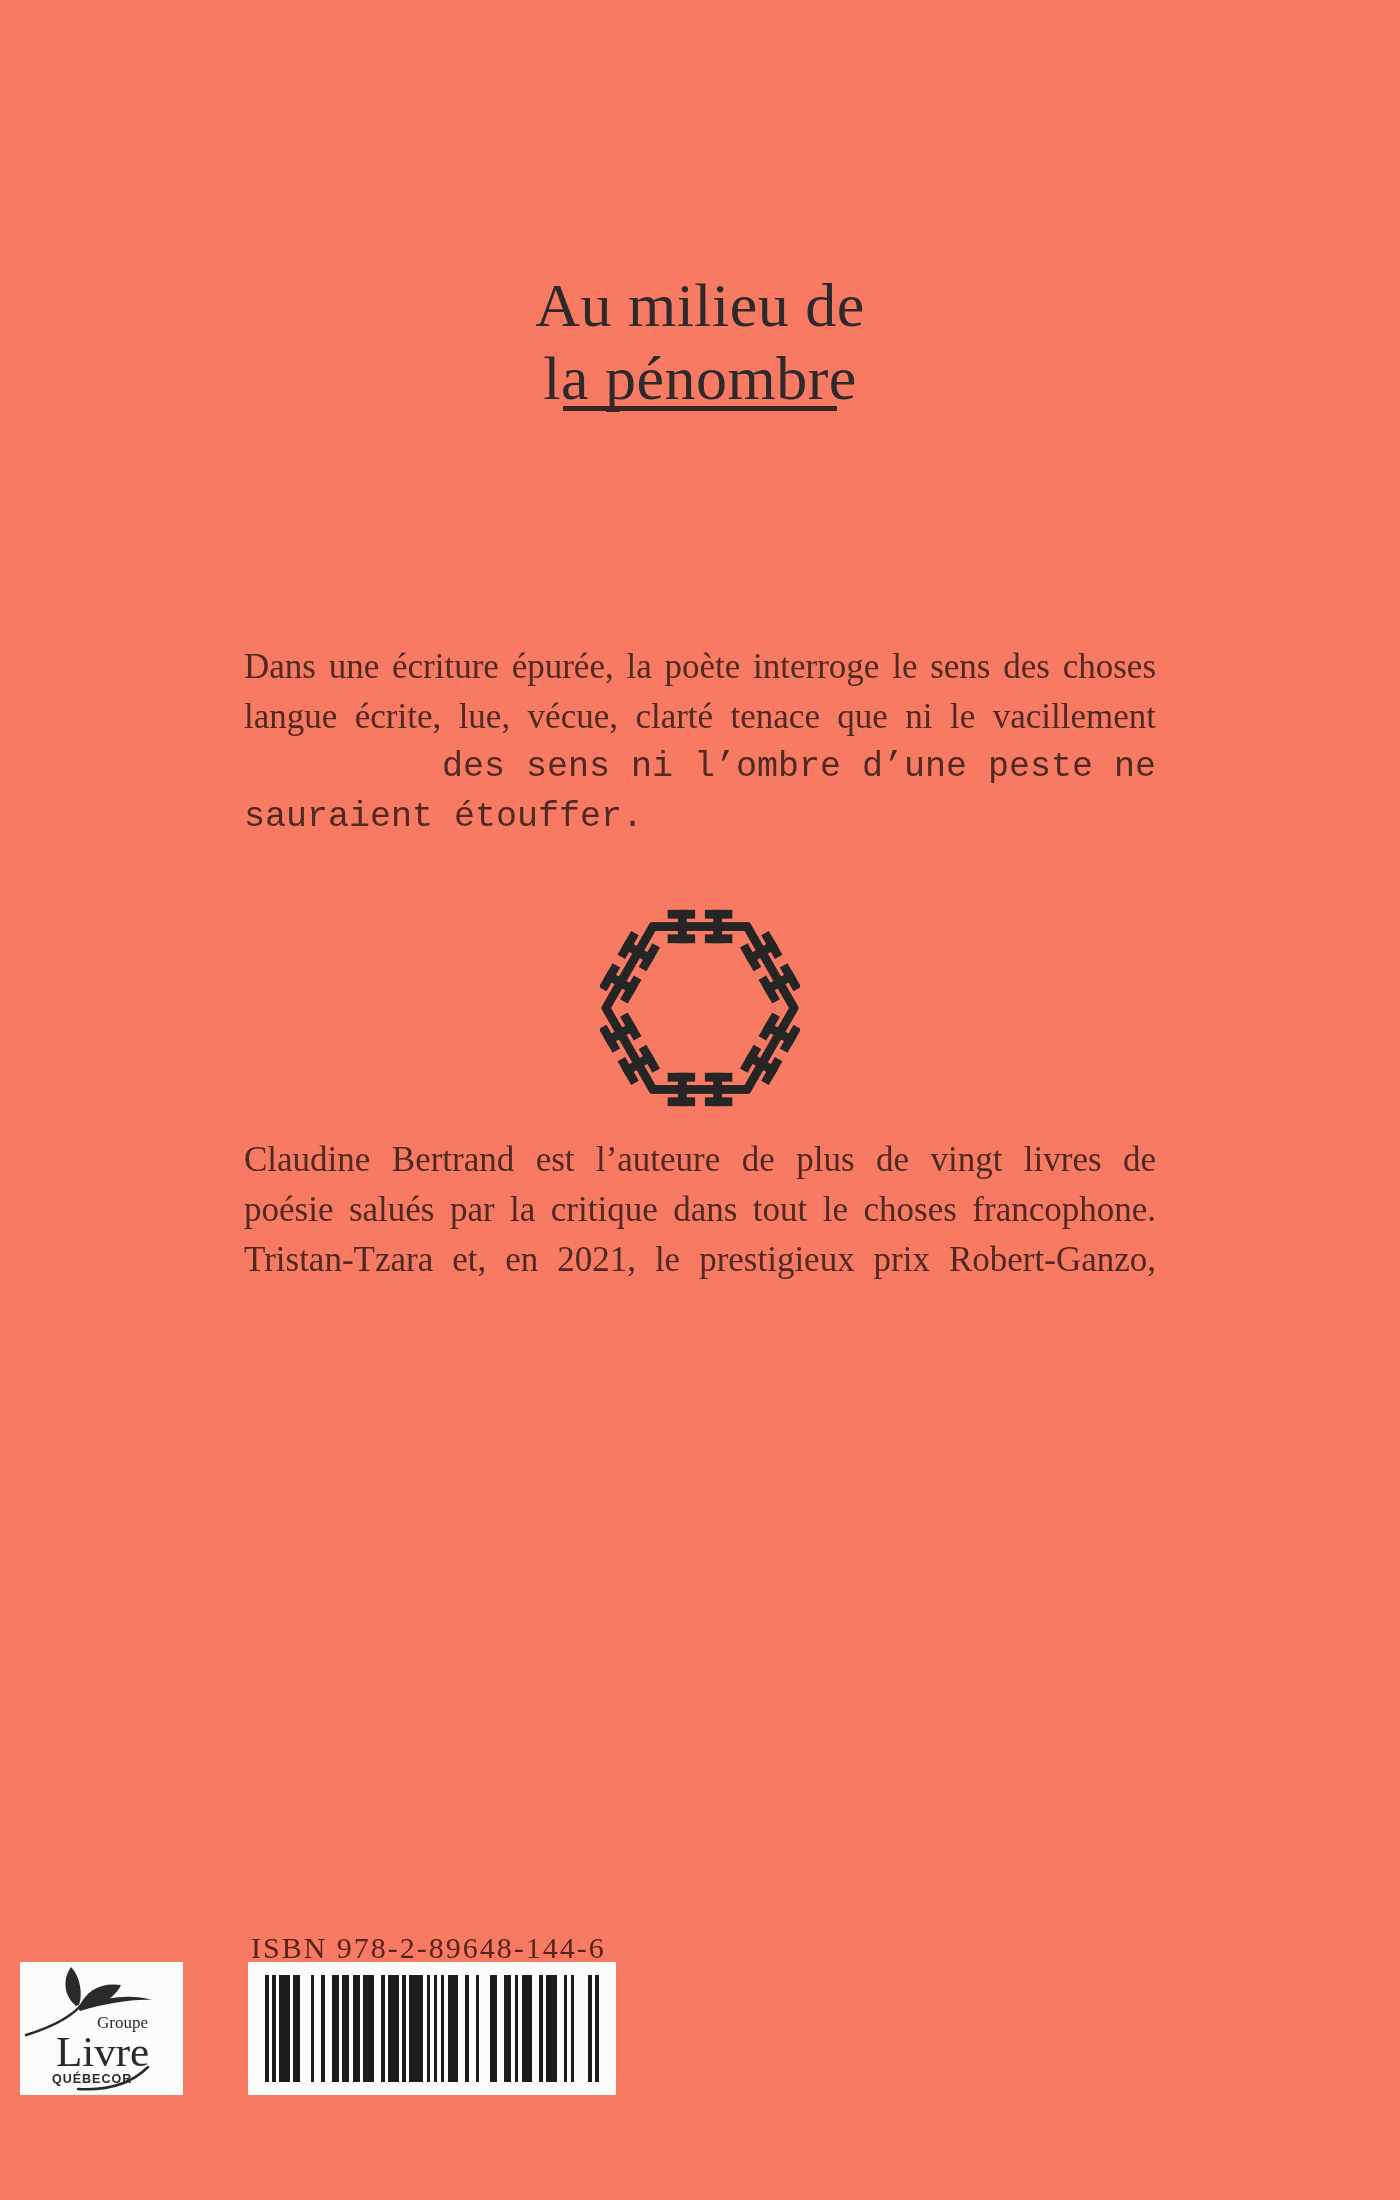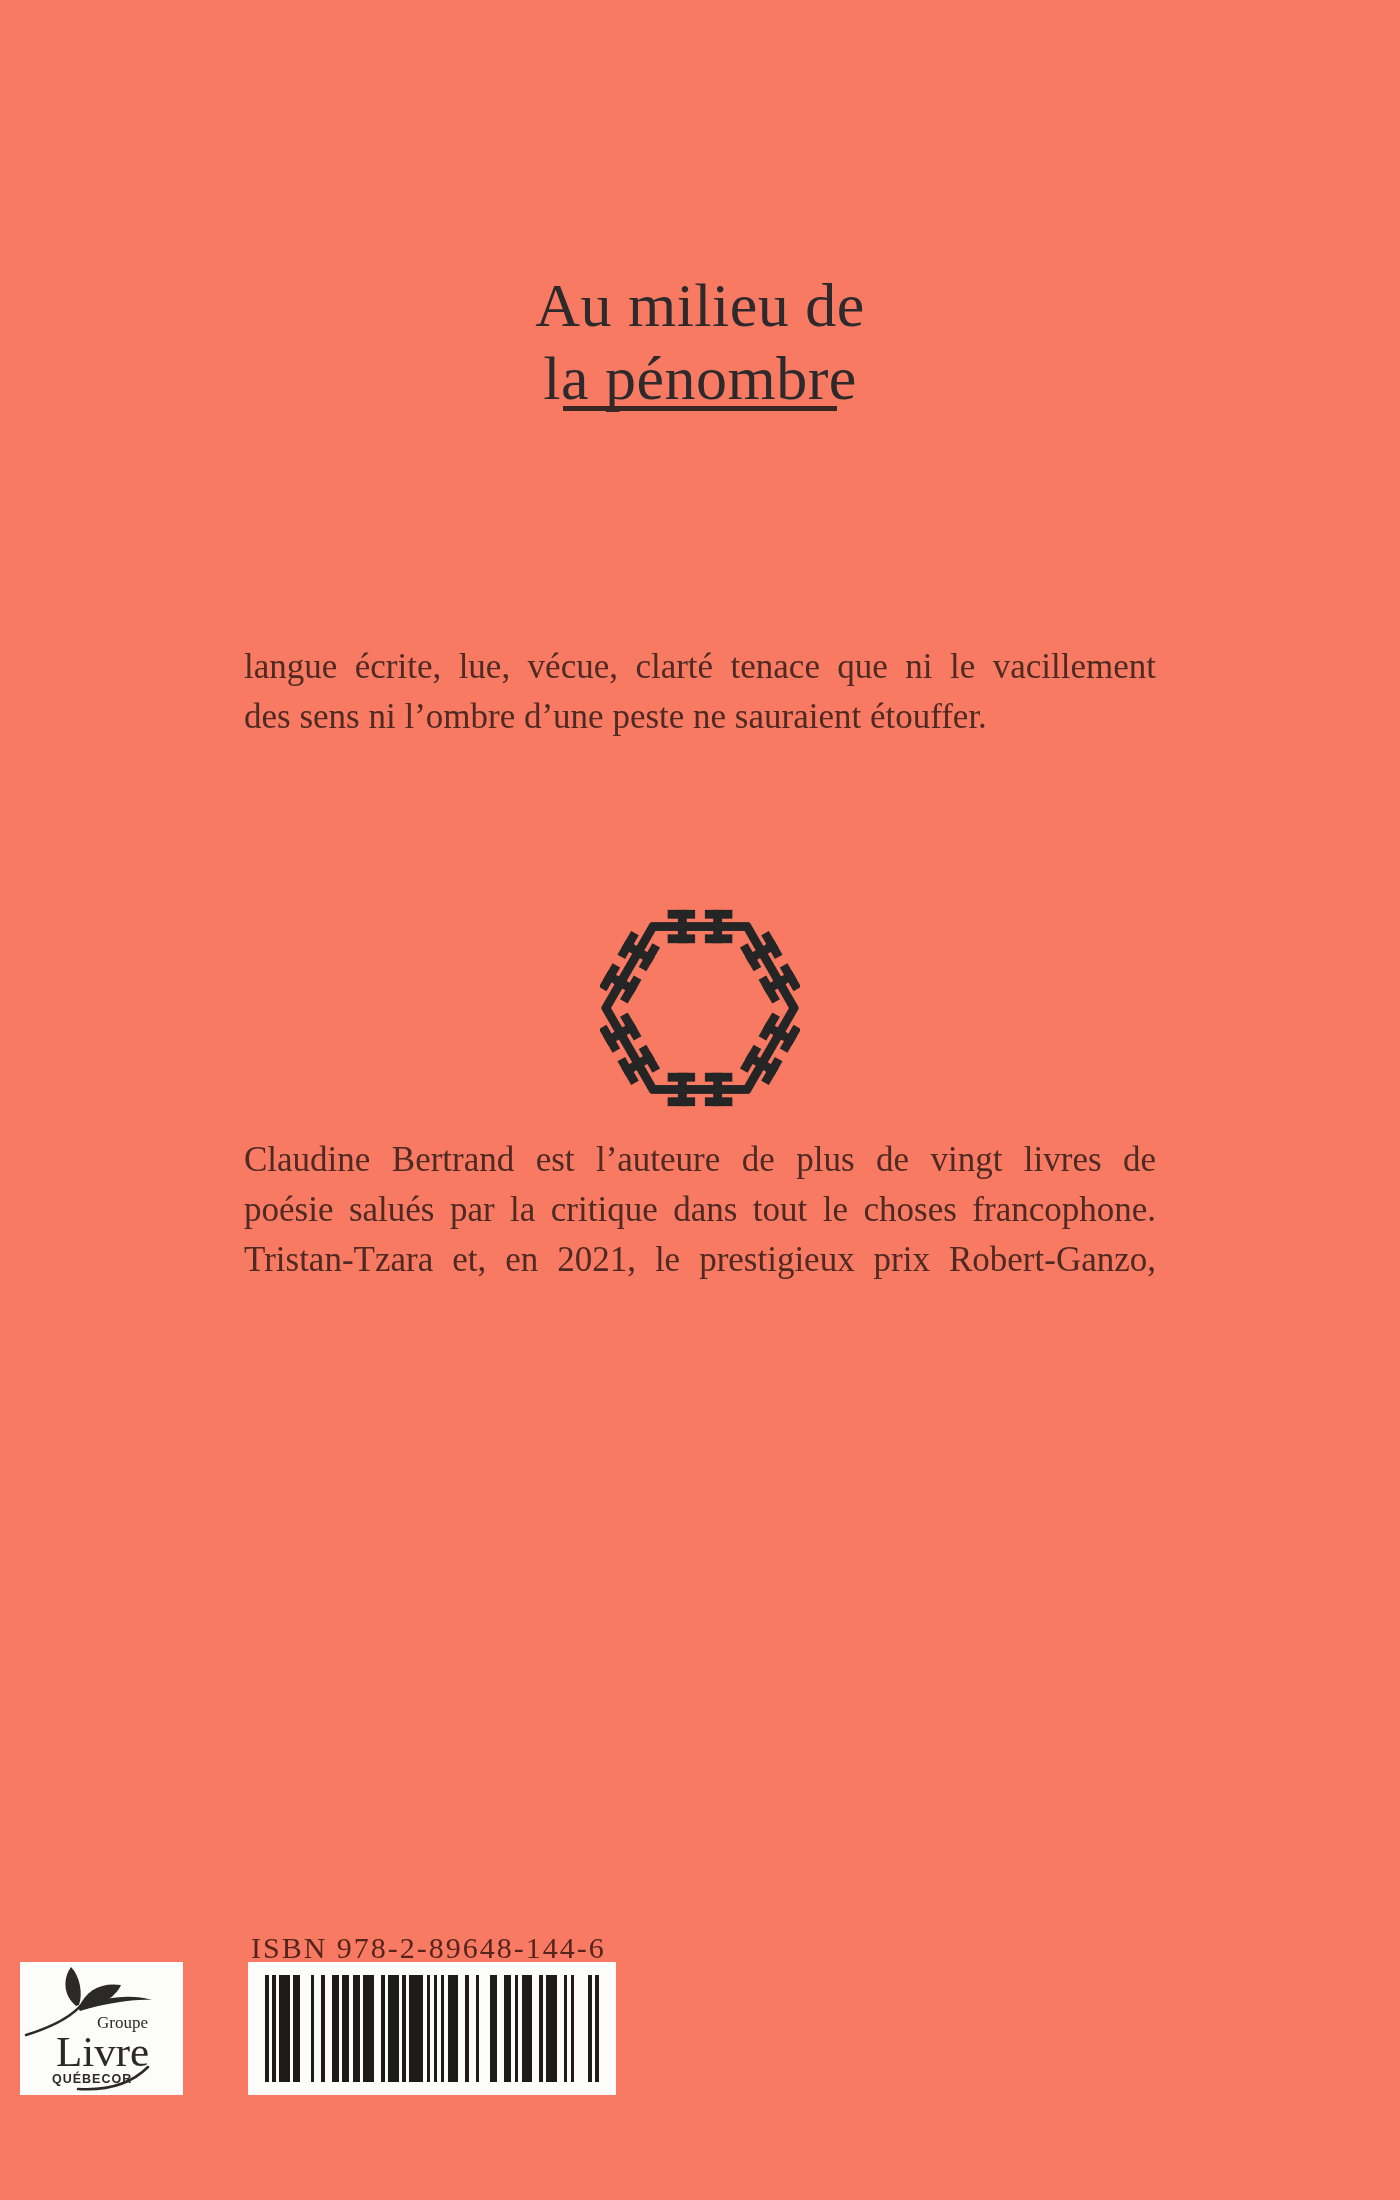--- a/index.html
+++ b/index.html
@@ -15,21 +15,21 @@
   }
   .divider {
     position:absolute; top:406px; left:563px; width:274px; height:5px;
     background:#3a2723;
   }
   .para {
     position:absolute; left:244px; width:912px;
     color:#4e2a23; font-size:35px; line-height:50px;
   }
   .para .jline { text-align:justify; text-align-last:justify; }
-  .para .lastline { text-align:left; text-align-last:left; }
+  .para .lastline { text-align:right; text-align-last:left;font-family:Liberation Mono, monospace; }
   #synopsis { top:642px; }
   #bio { top:1135px; }
   .ornament {
     position:absolute; top:906px; left:600px; width:200px; height:204px;
   }
   .isbn {
     position:absolute; left:251px; top:1931px;
     font-size:30px; letter-spacing:2px; font-weight:normal;
     color:#54241d; white-space:nowrap;
   }
@@ -52,20 +52,21 @@
 <div class="cover">
 
   <div class="title">
     <div>Au milieu de</div>
     <div>la pénombre</div>
   </div>
 
   <div class="divider"></div>
 
   <div class="para" id="synopsis">
+    <div class="jline">Dans une écriture épurée, la poète interroge le sens des choses</div>
     <div class="jline">langue écrite, lue, vécue, clarté tenace que ni le vacillement</div>
     <div class="lastline">des sens ni l’ombre d’une peste ne sauraient étouffer.</div>
   </div>
 
   <div class="ornament">
     <svg viewBox="-102 -102 204 204" width="200" height="204" aria-hidden="true">
       <defs>
         <g id="hexside" fill="#262525">
           <rect x="-50" y="-87.6" width="100" height="9"></rect>
           <rect x="-22.5" y="-100.1" width="9" height="34"></rect>

